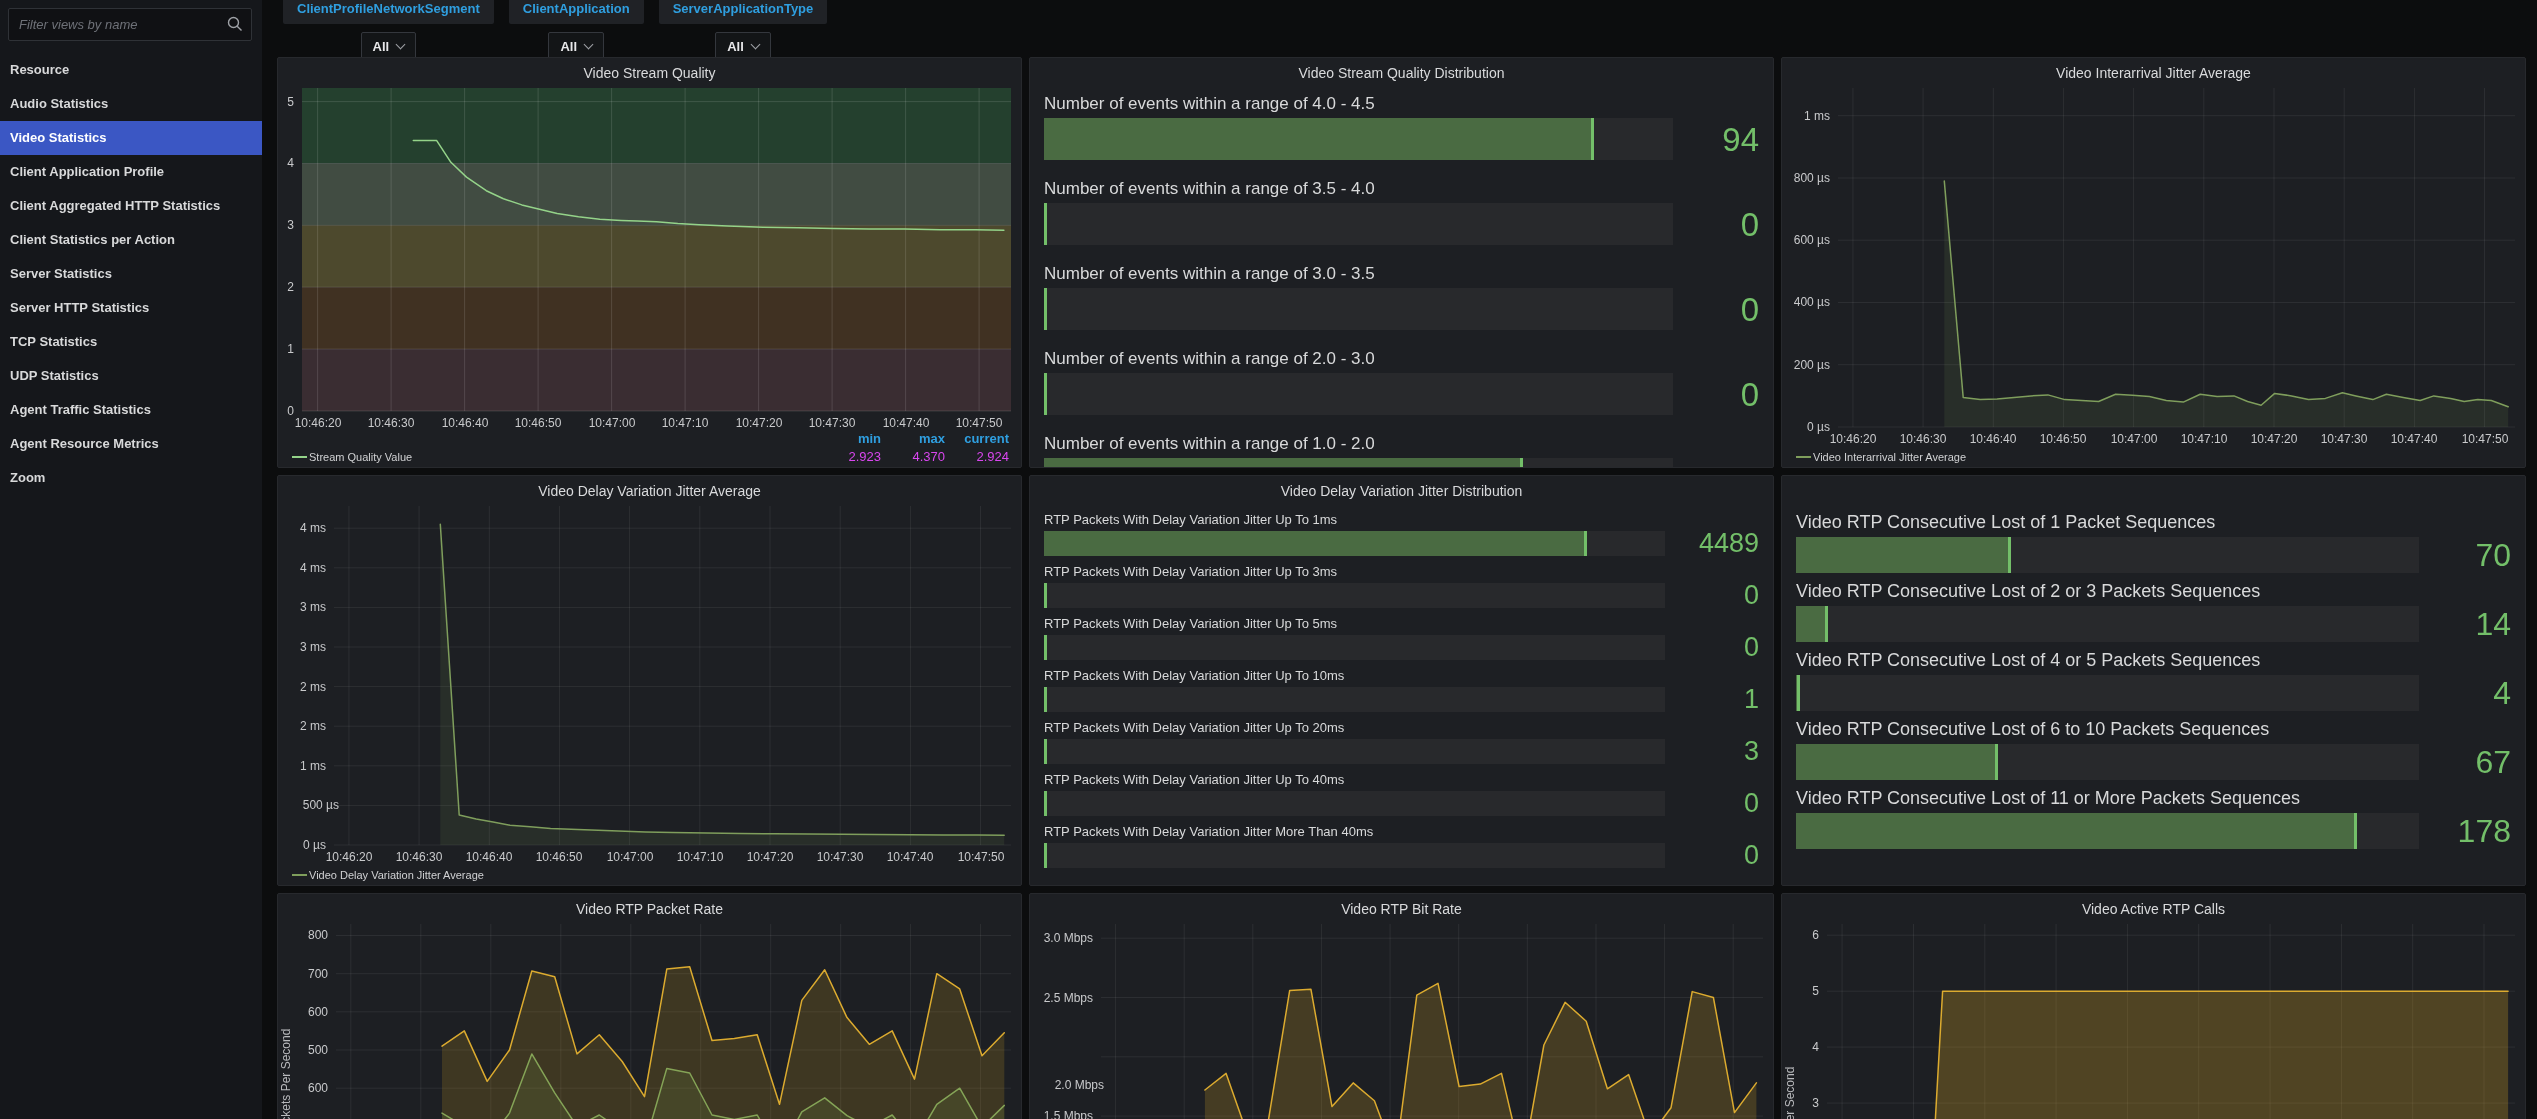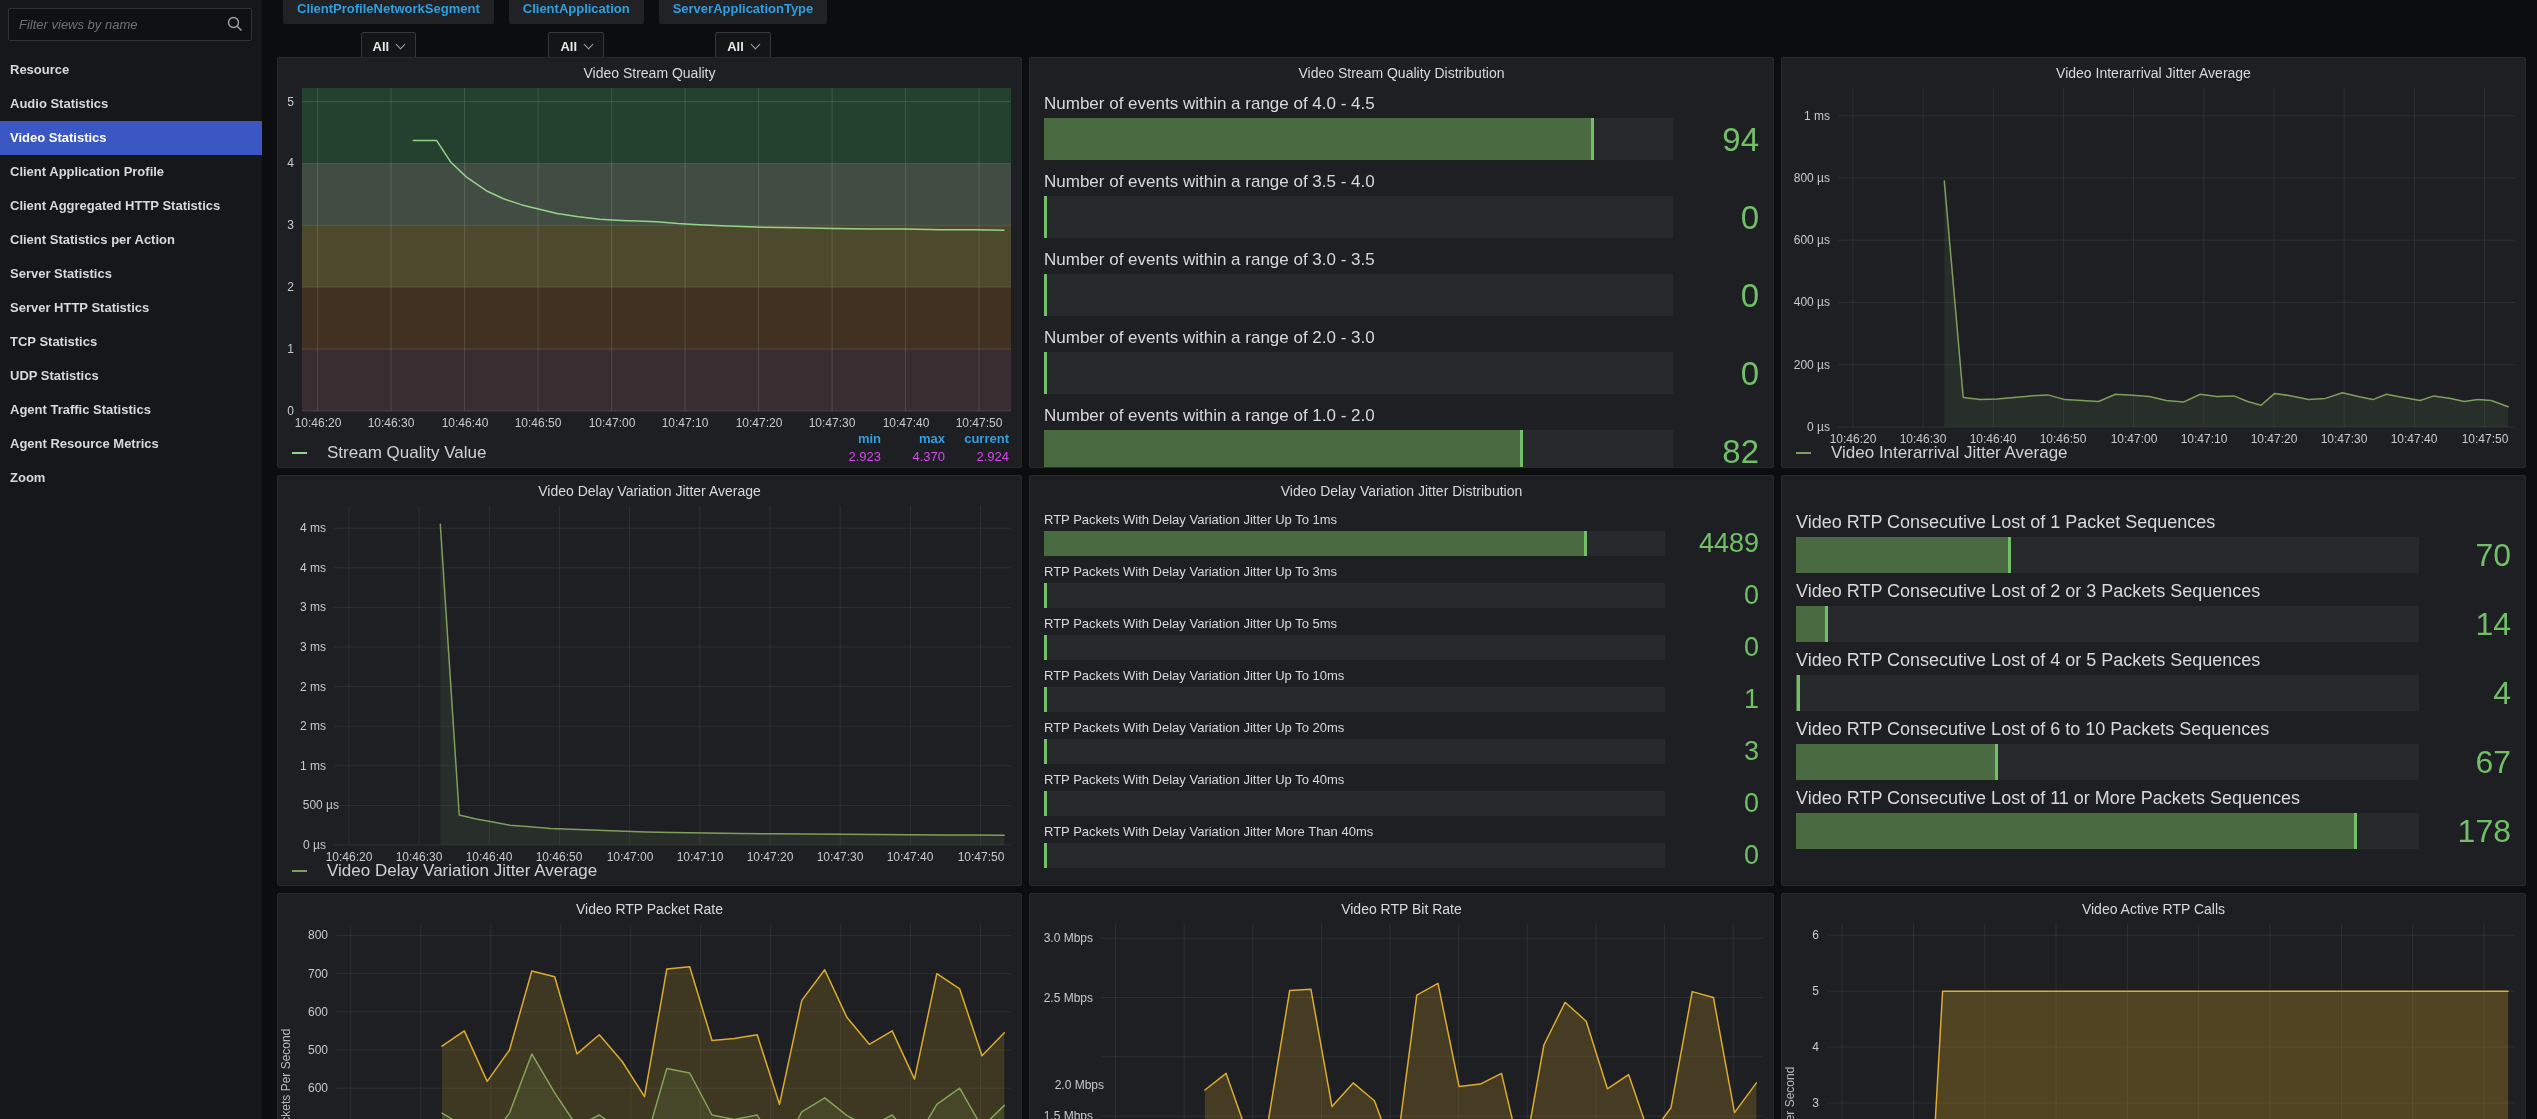--- a/index.html
+++ b/index.html
@@ -26,38 +26,38 @@
   .caret{width:6px;height:6px;border-right:1.5px solid #9fa2a7;border-bottom:1.5px solid #9fa2a7;transform:rotate(45deg);margin-top:-4px;}
   
   .dash{position:absolute;left:277px;top:57px;display:grid;grid-template-columns:745px 745px 745px;grid-auto-rows:411px;gap:7px;}
   .panel{background:#1d1f23;border:1px solid #27292d;border-radius:2px;position:relative;overflow:hidden;box-sizing:border-box;}
   .ptitle{height:30px;line-height:30px;text-align:center;font-size:14px;font-weight:500;color:#d9dadc;cursor:pointer;}
   .pbody{position:absolute;left:0;right:0;top:30px;bottom:0;}
   
   .ts{position:absolute;left:0;right:0;top:0;bottom:0;}
   .yl{position:absolute;color:#c9cacc;font-size:12px;text-align:right;}
   .xl{position:absolute;color:#c9cacc;font-size:12px;transform:translateX(-50%);white-space:nowrap;}
-  .legend{position:absolute;left:14px;bottom:4px;font-size:17px;color:#d0d1d3;display:flex;align-items:center;gap:20px;cursor:pointer;white-space:nowrap;}
+  .legend{position:absolute;left:14px;bottom:4px;font-size:11px;color:#d0d1d3;display:flex;align-items:center;gap:2px;cursor:pointer;white-space:nowrap;}
   .ldash{width:15px;height:2px;}
   .stats-head,.stats-vals{position:absolute;right:12px;display:flex;}
   .stats-head{bottom:21px;color:#2f9fe0;font-weight:700;font-size:13px;}
   .stats-vals{bottom:3px;color:#d946ef;font-size:13px;}
   .stats-head span,.stats-vals span{width:64px;text-align:right;}
   
   .bglist{position:absolute;left:14px;right:14px;top:6px;bottom:4px;display:flex;flex-direction:column;}
   .bg-item{flex:0 0 auto;}
   .bg-label{color:#d8d9da;margin-bottom:4px;white-space:nowrap;}
   .bg-row{display:flex;align-items:center;gap:14px;}
   .bg-track{flex:1;background:#28292c;position:relative;overflow:hidden;}
   .bg-fill{position:absolute;left:0;top:0;bottom:0;background:#4a6b42;border-right:3px solid #73bf69;box-sizing:border-box;}
   .bg-val{color:#73bf69;text-align:right;line-height:1;}
   .p-qdist .bg-label{font-size:17px;}
   .p-qdist .bg-track{height:42px;}
   .p-qdist .bg-val{font-size:33px;width:72px;}
-  .p-qdist .bg-item{margin-bottom:12px;}
+  .p-qdist .bg-item{margin-bottom:19px;}
   .p-ddist .bg-label{font-size:13px;margin-bottom:3px;}
   .p-ddist .bg-track{height:25px;}
   .p-ddist .bg-val{font-size:27px;width:80px;}
   .p-ddist .bg-item{margin-bottom:7px;}
   .p-loss .bg-label{font-size:18px;}
   .p-loss .bg-track{height:36px;}
   .p-loss .bg-val{font-size:32px;width:78px;}
   .p-loss .bg-item{margin-bottom:8px;}
 </style>
 </head>

